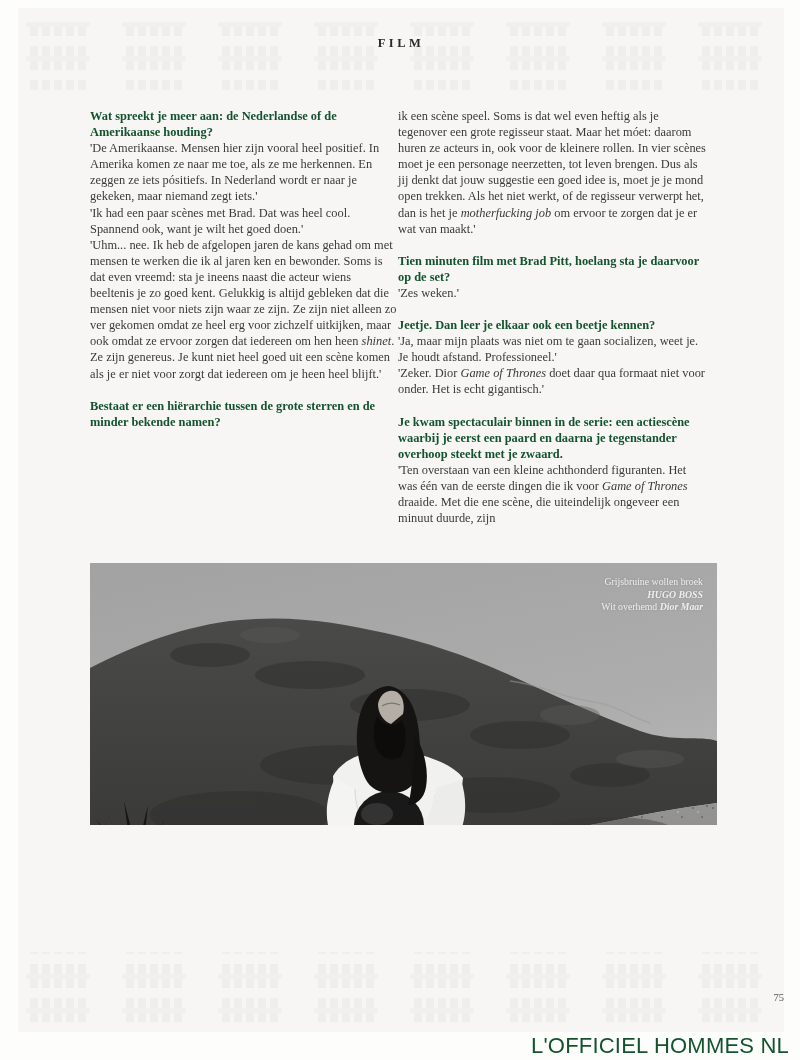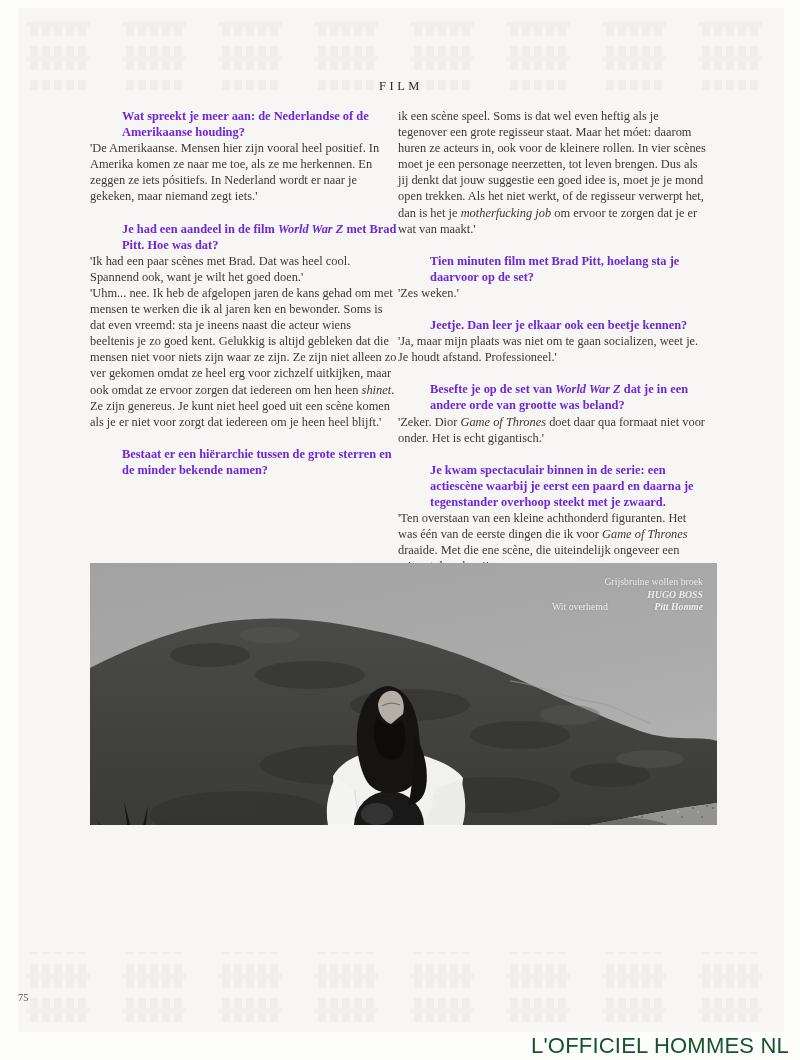--- a/index.html
+++ b/index.html
@@ -11,48 +11,48 @@
   .canvas{position:absolute;inset:0;}
   
   .page{
     position:absolute;left:18px;top:8px;width:766px;height:1024px;
     background:#f7f6f5;
   }
   .wm-svg{position:absolute;left:0;top:0;width:766px;height:1024px;pointer-events:none;}
   .section-header{
     position:absolute;left:0;top:28px;width:100%;
     text-align:center;font-size:12.5px;letter-spacing:3.5px;
-    color:#2b2b2b;font-weight:400;margin-top:43px;
+    color:#2b2b2b;font-weight:700;
   }
   .col{
     position:absolute;top:100px;width:307px;
     font-size:12.4px;line-height:16.1px;color:#3a3a3a;
     text-align:left;
   }
   .col-left{left:72px;}
   .col-right{left:380px;width:309px;}
   .col p{margin:0;}
-  .col p.question{font-weight:700;color:#6d28d9;margin-top:16px;margin-left:32px;}
+  .col p.question{font-weight:700;color:#14532d;margin-top:16px;}
   .col p.question:first-child{margin-top:0;}
   .it{font-style:italic;}
-  .bd{font-weight:700;margin-left:44px;}
+  .bd{font-weight:700;}
   
   .photo{
     position:absolute;left:72px;top:555px;width:627px;height:262px;
     overflow:hidden;background:#a8a8a8;
   }
   .photo svg{display:block;width:627px;height:374px;}
   .credits{
     position:absolute;top:13px;right:14px;text-align:right;
     font-size:9.8px;line-height:12.6px;color:#f0efed;
     text-shadow:0 0 2px rgba(90,90,90,.35);
   }
   .credits p{margin:0;}
   .page-number{
-    position:absolute;left:0;top:984px;width:100%;text-align:left;
+    position:absolute;left:0;top:984px;width:100%;text-align:right;
     font-size:10.5px;color:#565656;
   }
   .footer-logo{
     position:absolute;right:11px;top:1031px;height:29px;line-height:29px;
     font-family:"Liberation Sans", sans-serif;
     font-size:22px;color:#14532d;letter-spacing:0.2px;white-space:nowrap;
   }
 </style>
 </head>
 <body>
@@ -75,32 +75,30 @@
       </defs>
       <rect x="0" y="14" width="766" height="68" fill="url(#wmpat)"></rect>
       <rect x="0" y="944" width="766" height="70" fill="url(#wmpat)"></rect>
     </svg>
 
     <div class="section-header">FILM</div>
 
     <div class="col col-left">
         <p class="question"><span>Wat spreekt je meer aan: de Nederlandse of de Amerikaanse houding?</span></p>
         <p class="answer"><span>'De Amerikaanse. Mensen hier zijn vooral heel positief. In Amerika komen ze naar me toe, als ze me herkennen. En zeggen ze iets pósitiefs. In Nederland wordt er naar je gekeken, maar niemand zegt iets.'</span></p>
-        <p class="question"><span>Je had een aandeel in de film </span><span class="it">World War Z</span><span> met Brad Pitt. Hoe was dat?</span></p>
         <p class="answer"><span>'Ik had een paar scènes met Brad. Dat was heel cool. Spannend ook, want je wilt het goed doen.'</span></p>
         <p class="answer"><span>'Uhm... nee. Ik heb de afgelopen jaren de kans gehad om met mensen te werken die ik al jaren ken en bewonder. Soms is dat even vreemd: sta je ineens naast die acteur wiens beeltenis je zo goed kent. Gelukkig is altijd gebleken dat die mensen niet voor niets zijn waar ze zijn. Ze zijn niet alleen zo ver gekomen omdat ze heel erg voor zichzelf uitkijken, maar ook omdat ze ervoor zorgen dat iedereen om hen heen </span><span class="it">shinet</span><span>. Ze zijn genereus. Je kunt niet heel goed uit een scène komen als je er niet voor zorgt dat iedereen om je heen heel blijft.'</span></p>
         <p class="question"><span>Bestaat er een hiërarchie tussen de grote sterren en de minder bekende namen?</span></p>
       </div>
     <div class="col col-right">
         <p class="answer"><span>ik een scène speel. Soms is dat wel even heftig als je tegenover een grote regisseur staat. Maar het móet: daarom huren ze acteurs in, ook voor de kleinere rollen. In vier scènes moet je een personage neerzetten, tot leven brengen. Dus als jij denkt dat jouw suggestie een goed idee is, moet je je mond open trekken. Als het niet werkt, of de regisseur verwerpt het, dan is het je </span><span class="it">motherfucking job</span><span> om ervoor te zorgen dat je er wat van maakt.'</span></p>
         <p class="question"><span>Tien minuten film met Brad Pitt, hoelang sta je daarvoor op de set?</span></p>
         <p class="answer"><span>'Zes weken.'</span></p>
         <p class="question"><span>Jeetje. Dan leer je elkaar ook een beetje kennen?</span></p>
         <p class="answer"><span>'Ja, maar mijn plaats was niet om te gaan socializen, weet je. Je houdt afstand. Professioneel.'</span></p>
-        <p class="question"><span>Besefte je op de set van </span><span class="it">World War Z</span><span> dat je in een andere orde van grootte was beland?</span></p>
         <p class="answer"><span>'Zeker. Dior </span><span class="it">Game of Thrones</span><span> doet daar qua formaat niet voor onder. Het is echt gigantisch.'</span></p>
         <p class="question"><span>Je kwam spectaculair binnen in de serie: een actiescène waarbij je eerst een paard en daarna je tegenstander overhoop steekt met je zwaard.</span></p>
         <p class="answer"><span>'Ten overstaan van een kleine achthonderd figuranten. Het was één van de eerste dingen die ik voor </span><span class="it">Game of Thrones</span><span> draaide. Met die ene scène, die uiteindelijk ongeveer een minuut duurde, zijn</span></p>
       </div>
 
     <div class="photo">
       <svg viewBox="0 0 627 374" role="img" aria-label="Black-and-white photograph of a bearded man in a white shirt and dark trousers sitting on a concrete slab in a hillside field, head tilted back toward the sky">
         <defs>
           <linearGradient id="skyGrad" x1="0" y1="0" x2="0.35" y2="1">
             <stop offset="0" stop-color="#a2a2a2"></stop>
@@ -254,21 +252,21 @@
             <path d="M292,143 Q300,138 310,142" stroke="#6e6760" stroke-width="1.2" fill="none" opacity="0.8"></path>
             <path d="M287,153 C293,163 303,166 312,157 C317,168 317,183 311,193 C302,200 291,196 286,184 C282,172 284,161 287,153 Z" fill="#0d0c0b"></path>
           </g>
         </g>
 
         <rect x="0" y="356" width="627" height="18" fill="url(#fadeBottom)"></rect>
       </svg>
       <div class="credits">
           <p class="credit"><span>Grijsbruine wollen broek</span></p>
           <p class="credit"><span class="it bd">HUGO BOSS</span></p>
-          <p class="credit"><span>Wit overhemd </span><span class="it bd">Pitt Homme</span></p>
+          <p class="credit"><span>Wit overhemd </span><span class="it bd">Dior Maar</span></p>
         </div>
     </div>
 
     <div class="page-number">75</div>
   </div>
 
   <div class="footer-logo">L'OFFICIEL HOMMES NL</div>
 </div>
 
 </body></html>

